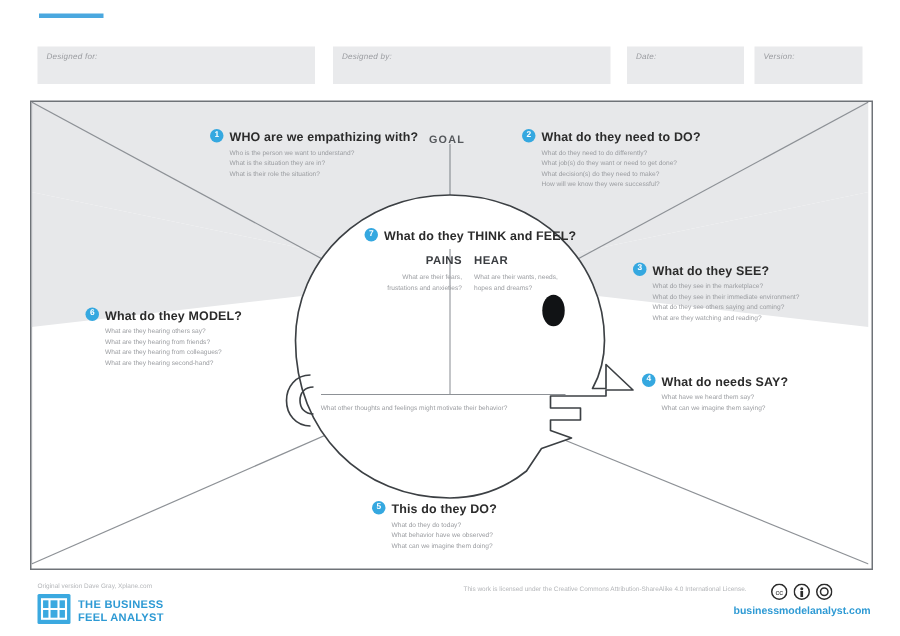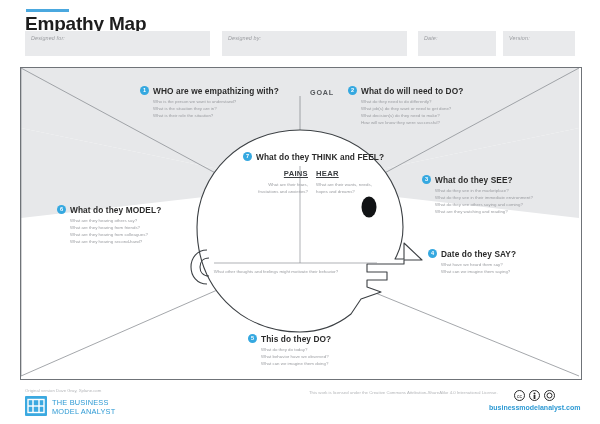--- a/index.html
+++ b/index.html
@@ -38,49 +38,48 @@
 
   .s1{left:140px;top:86px;}
   .s2{left:348px;top:86px;}
   .s3{left:422px;top:175px;}
   .s4{left:428px;top:249px;}
   .s5{left:248px;top:334px;}
   .s6{left:57px;top:205px;}
   .s7{left:243px;top:152px;}
 
   
-  .goal{position:absolute;left:286px;top:88px;font-size:7.2px;font-weight:bold;color:#55585c;letter-spacing:.8px;margin-left:24px;}
+  .goal{position:absolute;left:286px;top:88px;font-size:7.2px;font-weight:bold;color:#55585c;letter-spacing:.8px;}
 
   
   .pg-wrap{position:absolute;left:250px;top:169px;width:126px;}
   .pg-col{position:absolute;top:0;}
-  .pg-col .t{font-size:7.6px;font-weight:bold;color:#3a3d41;letter-spacing:.3px;text-decoration:underline;}
+  .pg-col .t{font-size:7.6px;font-weight:bold;color:#3a3d41;letter-spacing:.3px;}
   .pg-col .d{margin-top:3px;font-size:4.4px;color:#9b9da1;line-height:1.6;}
   .pg-pains{left:0;width:58px;text-align:right;}
   .pg-gains{left:66px;width:60px;text-align:left;}
 
   .motivate{position:absolute;left:178px;top:269px;width:196px;text-align:center;font-size:4.4px;color:#9b9da1;}
 
   
   .orig{position:absolute;left:25px;top:388px;font-size:4.3px;color:#b4b6b9;}
   .logo{position:absolute;left:25px;top:396px;width:22px;height:20px;background:#3ba9e0;border-radius:1px;}
   .logo svg{display:block;}
-  .logo-txt{position:absolute;left:52px;top:398px;font-size:7.4px;font-weight:normal;color:#2e9ad4;line-height:1.28;letter-spacing:.2px;}
+  .logo-txt{position:absolute;left:52px;top:398px;font-size:7.4px;font-weight:bold;color:#2e9ad4;line-height:1.28;letter-spacing:.2px;}
   .license{position:absolute;left:309px;top:390px;font-size:4.3px;color:#b4b6b9;}
   .cc{position:absolute;top:387px;}
   .cc1{left:514px;} .cc2{left:529px;} .cc3{left:544px;}
   .site{position:absolute;left:489px;top:404px;font-size:7px;font-weight:bold;color:#2e9ad4;}
 </style>
 </head>
 <body>
 
 <div class="page">
 
   <div class="accent-bar"></div>
-  <div class="title">Empathy Map</div>
 
   <div class="hdr-field f1">
     <span class="lbl">Designed for:</span>
   </div>
   <div class="hdr-field f2">
     <span class="lbl">Designed by:</span>
   </div>
   <div class="hdr-field f3">
     <span class="lbl">Date:</span>
   </div>
@@ -130,39 +129,39 @@
   <div class="sect s1">
     <span class="badge">1</span>
     <span class="head">WHO are we empathizing with?</span>
     <span class="sub">Who is the person we want to understand?</span>
     <span class="sub" style="top:19px">What is the situation they are in?</span>
     <span class="sub" style="top:26px">What is their role the situation?</span>
   </div>
 
   <div class="sect s2">
     <span class="badge">2</span>
-    <span class="head">What do will need to DO?</span>
+    <span class="head">What do they need to DO?</span>
     <span class="sub">What do they need to do differently?</span>
     <span class="sub" style="top:19px">What job(s) do they want or need to get done?</span>
     <span class="sub" style="top:26px">What decision(s) do they need to make?</span>
     <span class="sub" style="top:33px">How will we know they were successful?</span>
   </div>
 
   <div class="sect s3">
     <span class="badge">3</span>
     <span class="head">What do they SEE?</span>
     <span class="sub">What do they see in the marketplace?</span>
     <span class="sub" style="top:19px">What do they see in their immediate environment?</span>
     <span class="sub" style="top:26px">What do they see others saying and coming?</span>
     <span class="sub" style="top:33px">What are they watching and reading?</span>
   </div>
 
   <div class="sect s4">
     <span class="badge">4</span>
-    <span class="head">Date do they SAY?</span>
+    <span class="head">What do needs SAY?</span>
     <span class="sub">What have we heard them say?</span>
     <span class="sub" style="top:19px">What can we imagine them saying?</span>
   </div>
 
   <div class="sect s5">
     <span class="badge">5</span>
     <span class="head">This do they DO?</span>
     <span class="sub">What do they do today?</span>
     <span class="sub" style="top:19px">What behavior have we observed?</span>
     <span class="sub" style="top:26px">What can we imagine them doing?</span>
@@ -199,21 +198,21 @@
   <div class="logo">
     <svg width="22" height="20" viewBox="0 0 22 20">
       <rect x="3" y="3.5" width="16" height="13" fill="none" stroke="#ffffff" stroke-width="1.4"></rect>
       <line x1="3" y1="10" x2="19" y2="10" stroke="#ffffff" stroke-width="1.4"></line>
       <line x1="8" y1="3.5" x2="8" y2="16.5" stroke="#ffffff" stroke-width="1.4"></line>
       <line x1="14" y1="3.5" x2="14" y2="16.5" stroke="#ffffff" stroke-width="1.4"></line>
     </svg>
   </div>
   <div class="logo-txt">
     <div>THE BUSINESS</div>
-    <div>MODEL ANALYST</div>
+    <div>FEEL ANALYST</div>
   </div>
 
   <div class="license">This work is licensed under the Creative Commons Attribution-ShareAlike 4.0 International License.</div>
   <div class="cc cc1">
     <svg width="11" height="11" viewBox="0 0 22 22">
         <circle cx="11" cy="11" r="10" fill="none" stroke="#2b2b2b" stroke-width="2"></circle>
         <text x="11" y="15" font-size="10" font-family="Liberation Sans, sans-serif" text-anchor="middle" fill="#2b2b2b">cc</text>
       </svg>
   </div>
   <div class="cc cc2">

